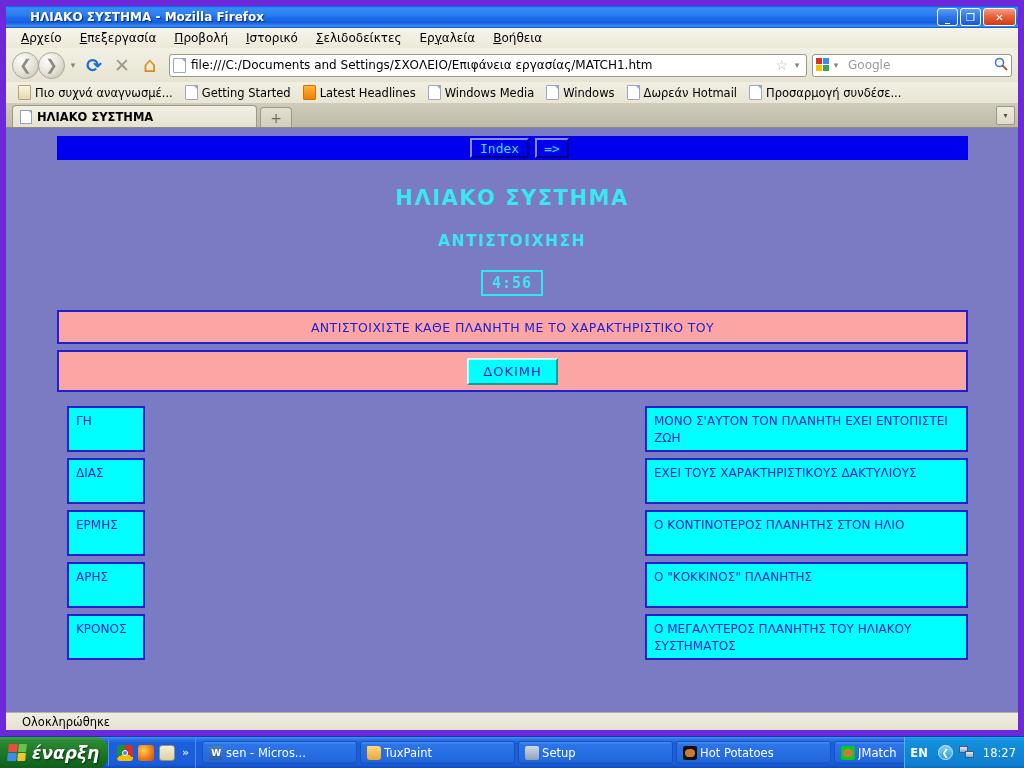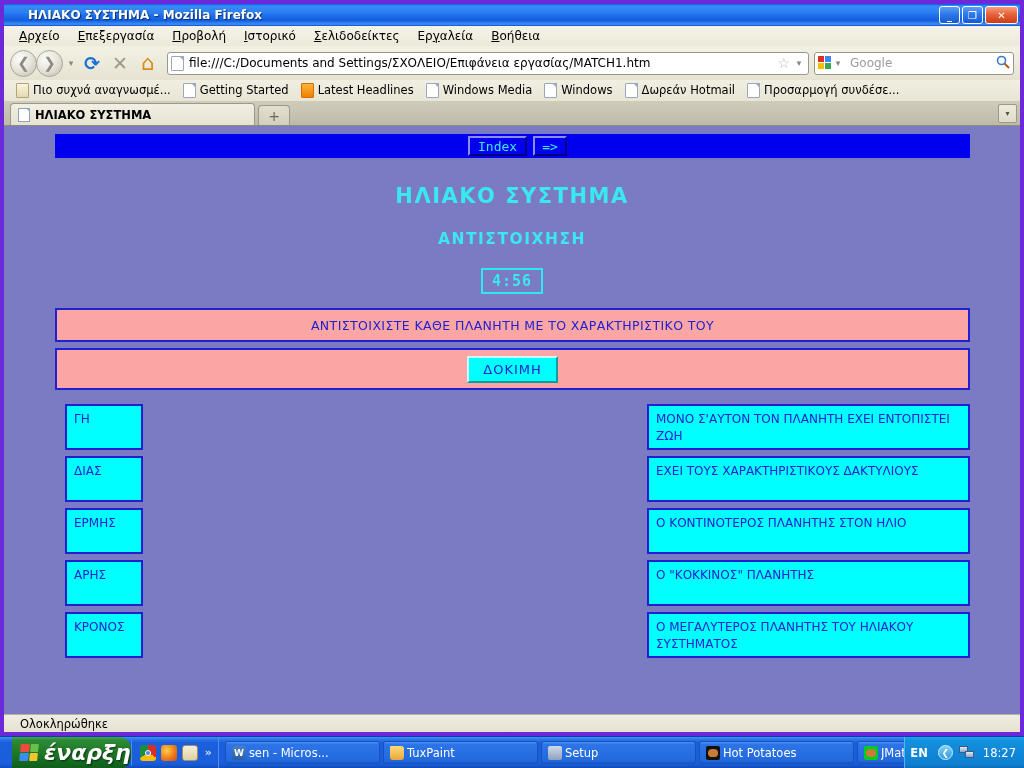--- a/index.html
+++ b/index.html
@@ -15,21 +15,21 @@
     background: #7b7bc4;
   }
 
   
   #window {
     position: absolute;
     left: 0; top: 0;
     width: 1024px;
     height: 736px;
     background: #ece9d8;
-    border: 4px solid #6d28d9;
+    border: 6px solid #6d28d9;
     box-sizing: border-box;
     display: flex;
     flex-direction: column;
   }
 
   
   #titlebar {
     height: 22px;
     flex: 0 0 22px;
     background: linear-gradient(to bottom,
@@ -190,21 +190,21 @@
     flex: 0 0 21px;
     background: linear-gradient(to bottom,#f1efe2 0%,#e8e5d4 100%);
     display: flex;
     align-items: center;
     padding-left: 8px;
     box-sizing: border-box;
     gap: 4px;
     overflow: hidden;
   }
   .bm {
-    display: flex; gap: 4px;
+    display: flex; align-items: center; gap: 4px;
     padding: 0 4px;
     white-space: nowrap;
     font-size: 11.5px;
     color: #000;
     flex: 0 0 auto;
   }
   .bm-ico.rss {
     background: linear-gradient(to bottom,#ffb43c,#f08000);
     border-color: #d07000;
   }
@@ -430,23 +430,22 @@
     background: linear-gradient(to bottom,#46a34a 0%,#2e8b35 10%,#1f7a28 45%,#156b21 75%,#0f5c1b 100%);
     border-radius: 0 12px 12px 0;
     display: flex;
     align-items: center;
     gap: 6px;
     padding-left: 8px;
     box-sizing: border-box;
     color: #fff;
     font-style: italic;
     font-weight: bold;
-    font-size: 22px;
+    font-size: 17px;
     text-shadow: 1px 1px 2px rgba(0,0,0,.6);
-    margin-left: 12px;
   }
   .winflag {
     width: 18px; height: 17px;
     display: grid;
     grid-template-columns: 1fr 1fr;
     grid-template-rows: 1fr 1fr;
     gap: 1px;
     transform: skewX(-6deg);
     flex: 0 0 18px;
   }

